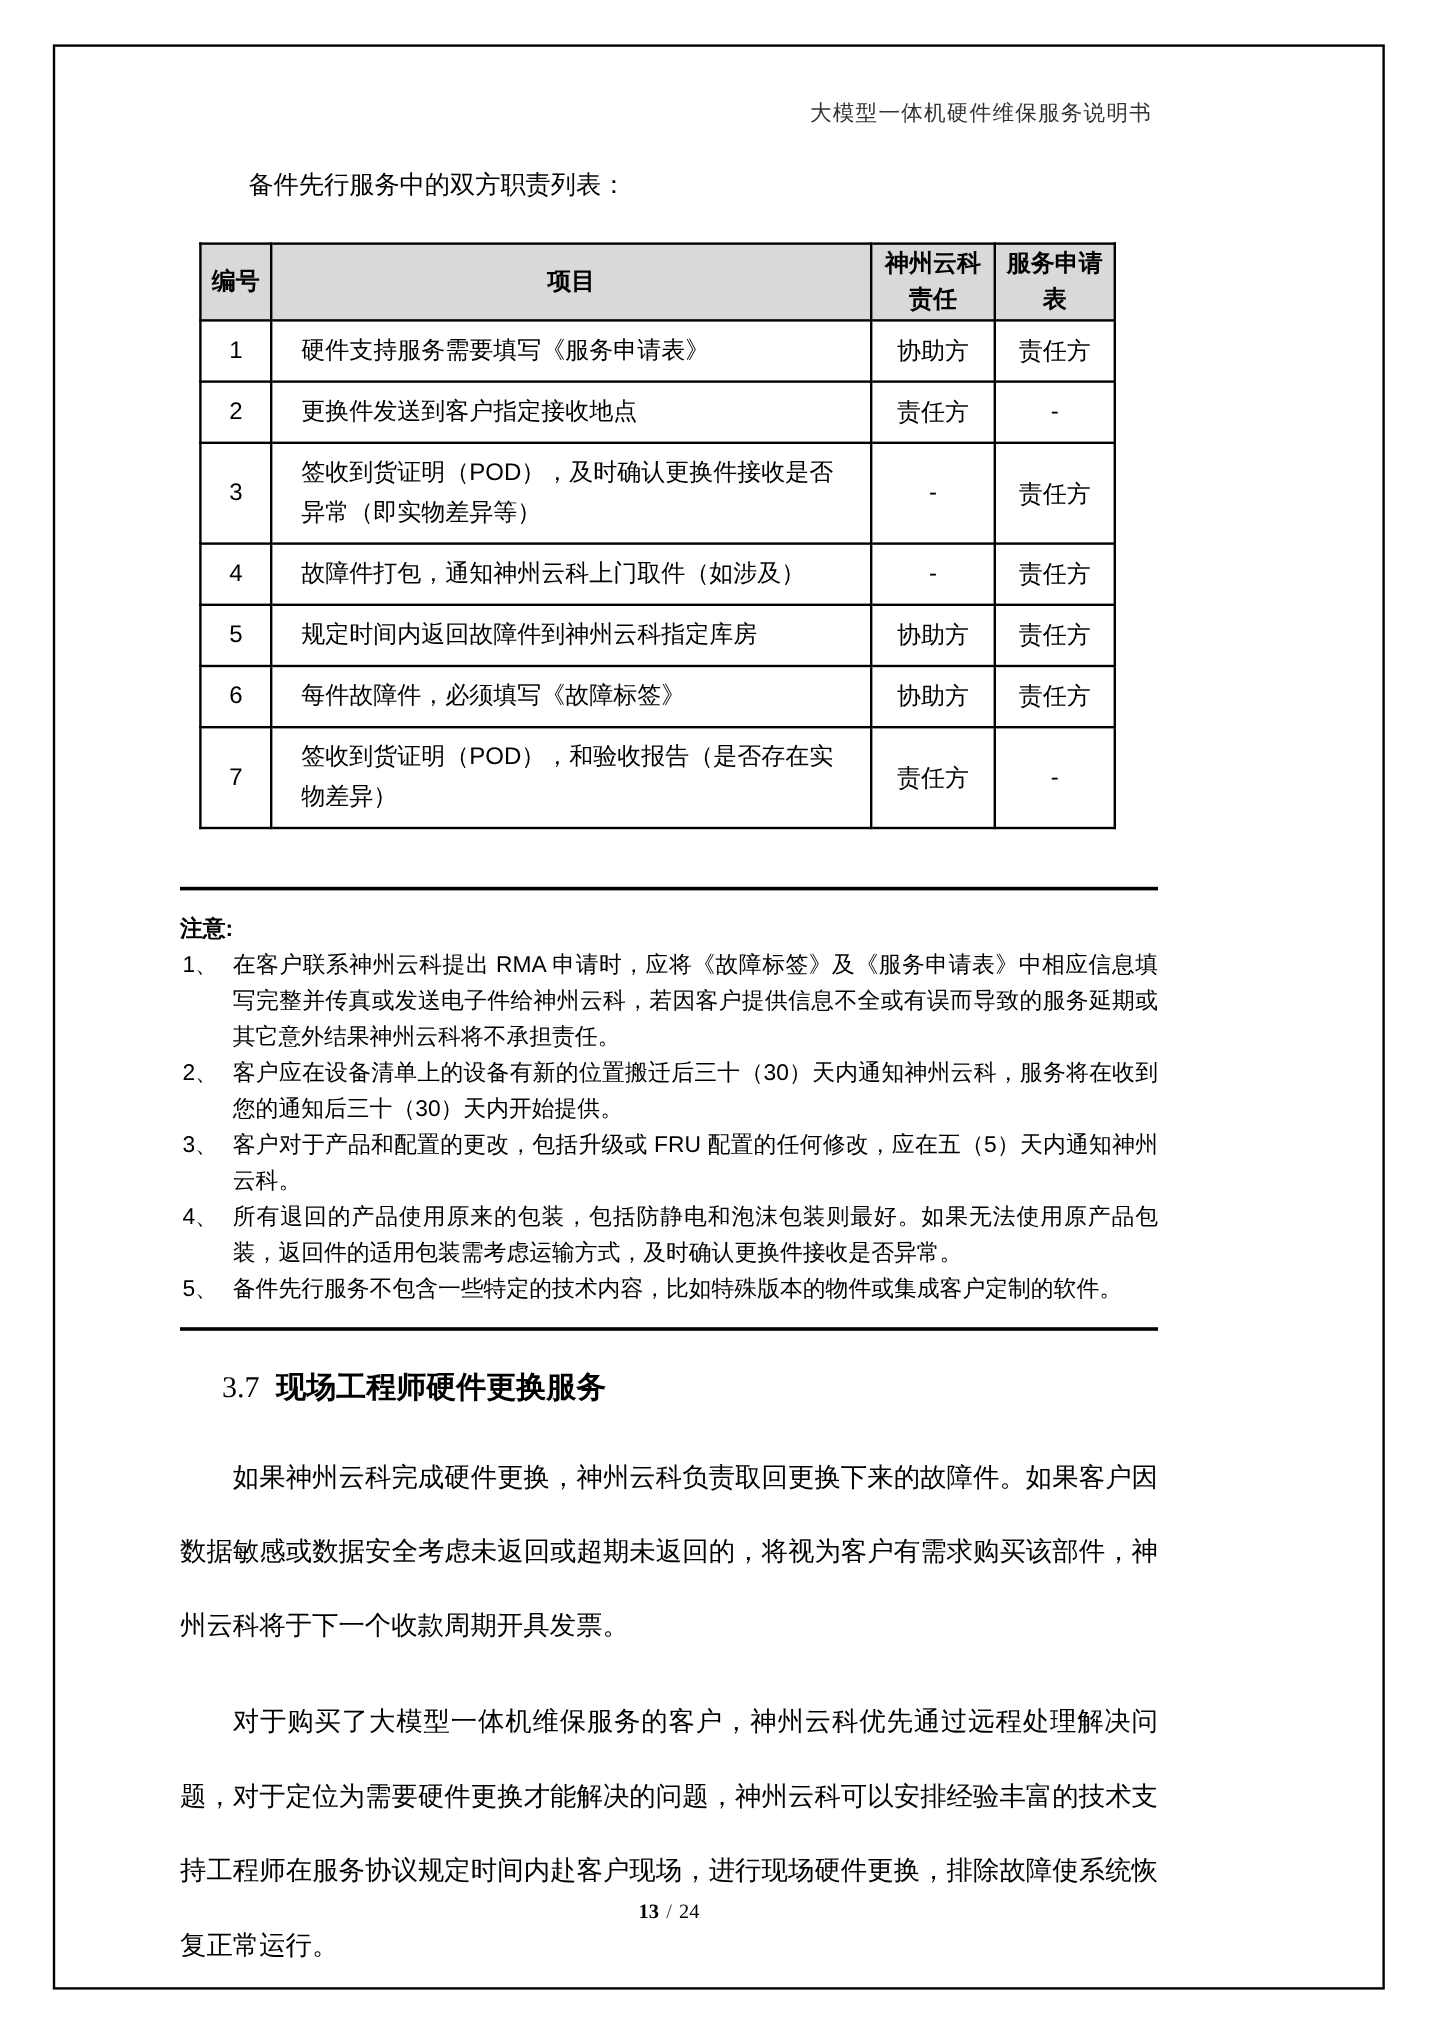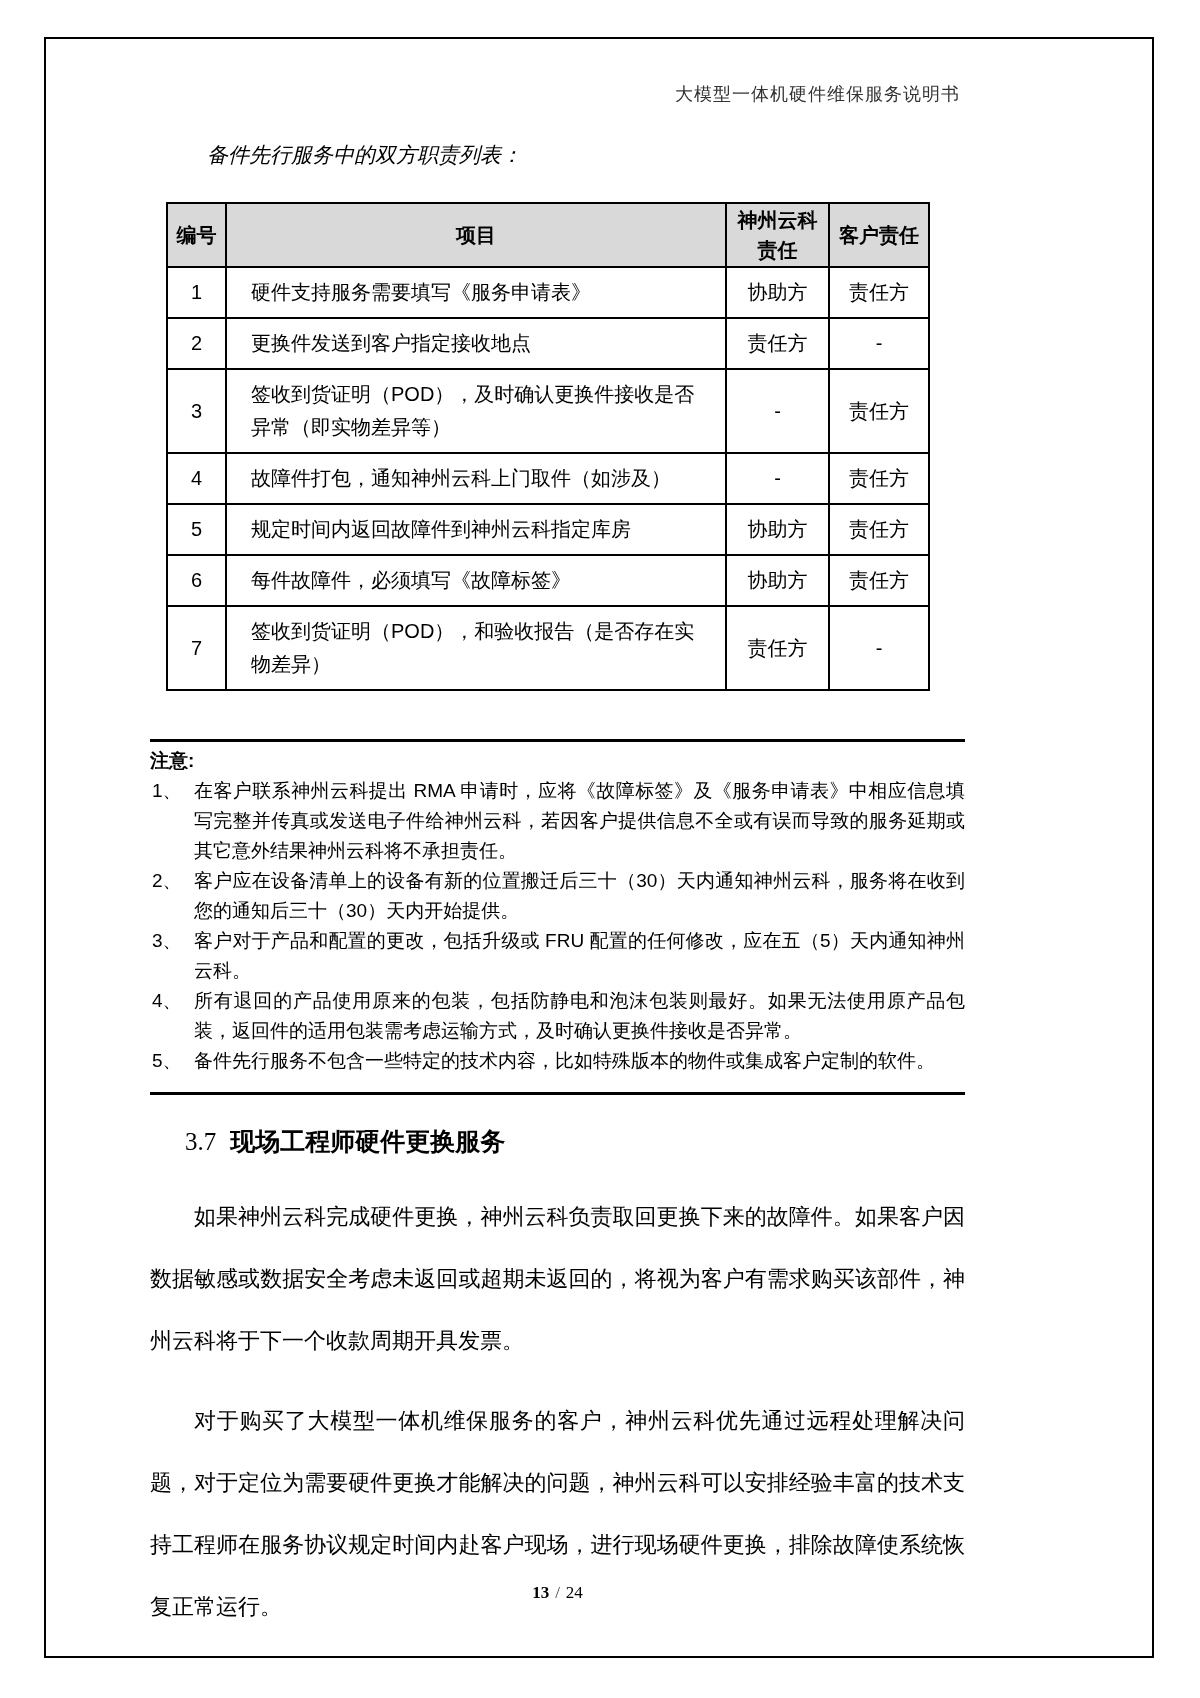--- a/index.html
+++ b/index.html
@@ -10,36 +10,36 @@
   .frame {
     position:absolute; left:44px; top:37px; width:1110px; height:1621px;
     border:2px solid #000; box-sizing:border-box;
   }
   .doc-header {
     position:absolute; left:150px; top:82px; width:810px;
     text-align:right; font-family:Liberation Mono, monospace;
     font-size:18px; letter-spacing:1px; color:#333;
   }
   .content { position:absolute; left:150px; top:140px; width:815px; }
-  .intro { margin:0 0 0 57px; font-size:21px; line-height:30px;font-style:italic; }
+  .intro { margin:0 0 0 57px; font-size:21px; line-height:30px; }
 
   table.resp { border-collapse:collapse; margin:32px 0 0 16px; table-layout:fixed; width:762px; }
   table.resp th, table.resp td { border:2px solid #000; box-sizing:border-box; }
   table.resp th {
     background:#d9d9d9; font-weight:bold; font-size:20px;
     height:64px; text-align:center; white-space:pre-line; line-height:30px;
   }
   table.resp td { font-size:20px; height:46px; text-align:center; padding:6px 4px; }
   table.resp td.c-item { text-align:left; padding:8px 24px; line-height:33px; }
 
   .divider { border:0; border-top:3px solid #000; margin:0; }
   .div1 { margin-top:48px; }
   .div2 { margin-top:16px; }
 
-  .notes { margin-top:4px; font-size:19px; line-height:30px; }
+  .notes { margin-top:18px; font-size:19px; line-height:30px; }
   .notes-label { font-weight:bold; }
   .note-item { position:relative; padding-left:44px; text-align:justify; }
   .note-num { position:absolute; left:2px; top:0; }
 
   .section-heading { margin:30px 0 0 35px; font-size:25px; }
   .section-num { font-family:"Liberation Serif", serif; font-weight:normal; margin-right:14px; }
   .section-title { font-weight:bold; }
 
   .body-para {
     margin:28px 0 0 0; font-size:22px; line-height:62px;
@@ -73,21 +73,21 @@
           <col style="width:500px">
           <col style="width:103px">
           <col style="width:100px">
       </colgroup>
       <thead>
         <tr>
           <th>编号</th>
           <th>项目</th>
           <th>神州云科
 责任</th>
-          <th>客户责任</th>
+          <th>服务申请表</th>
         </tr>
       </thead>
       <tbody>
         <tr>
           <td>1</td>
           <td class="c-item">硬件支持服务需要填写《服务申请表》</td>
           <td>协助方</td>
           <td>责任方</td>
         </tr>
         <tr>

